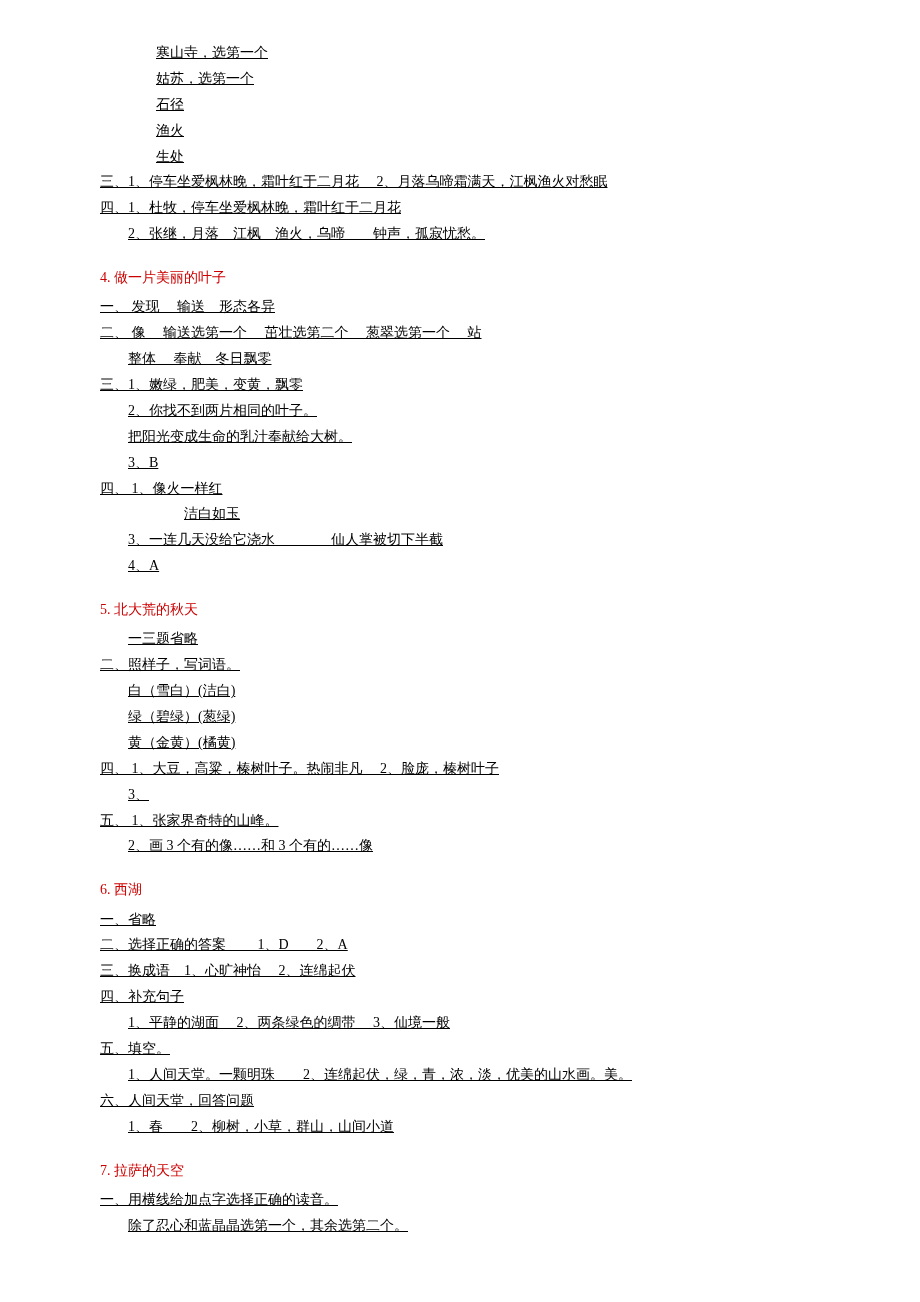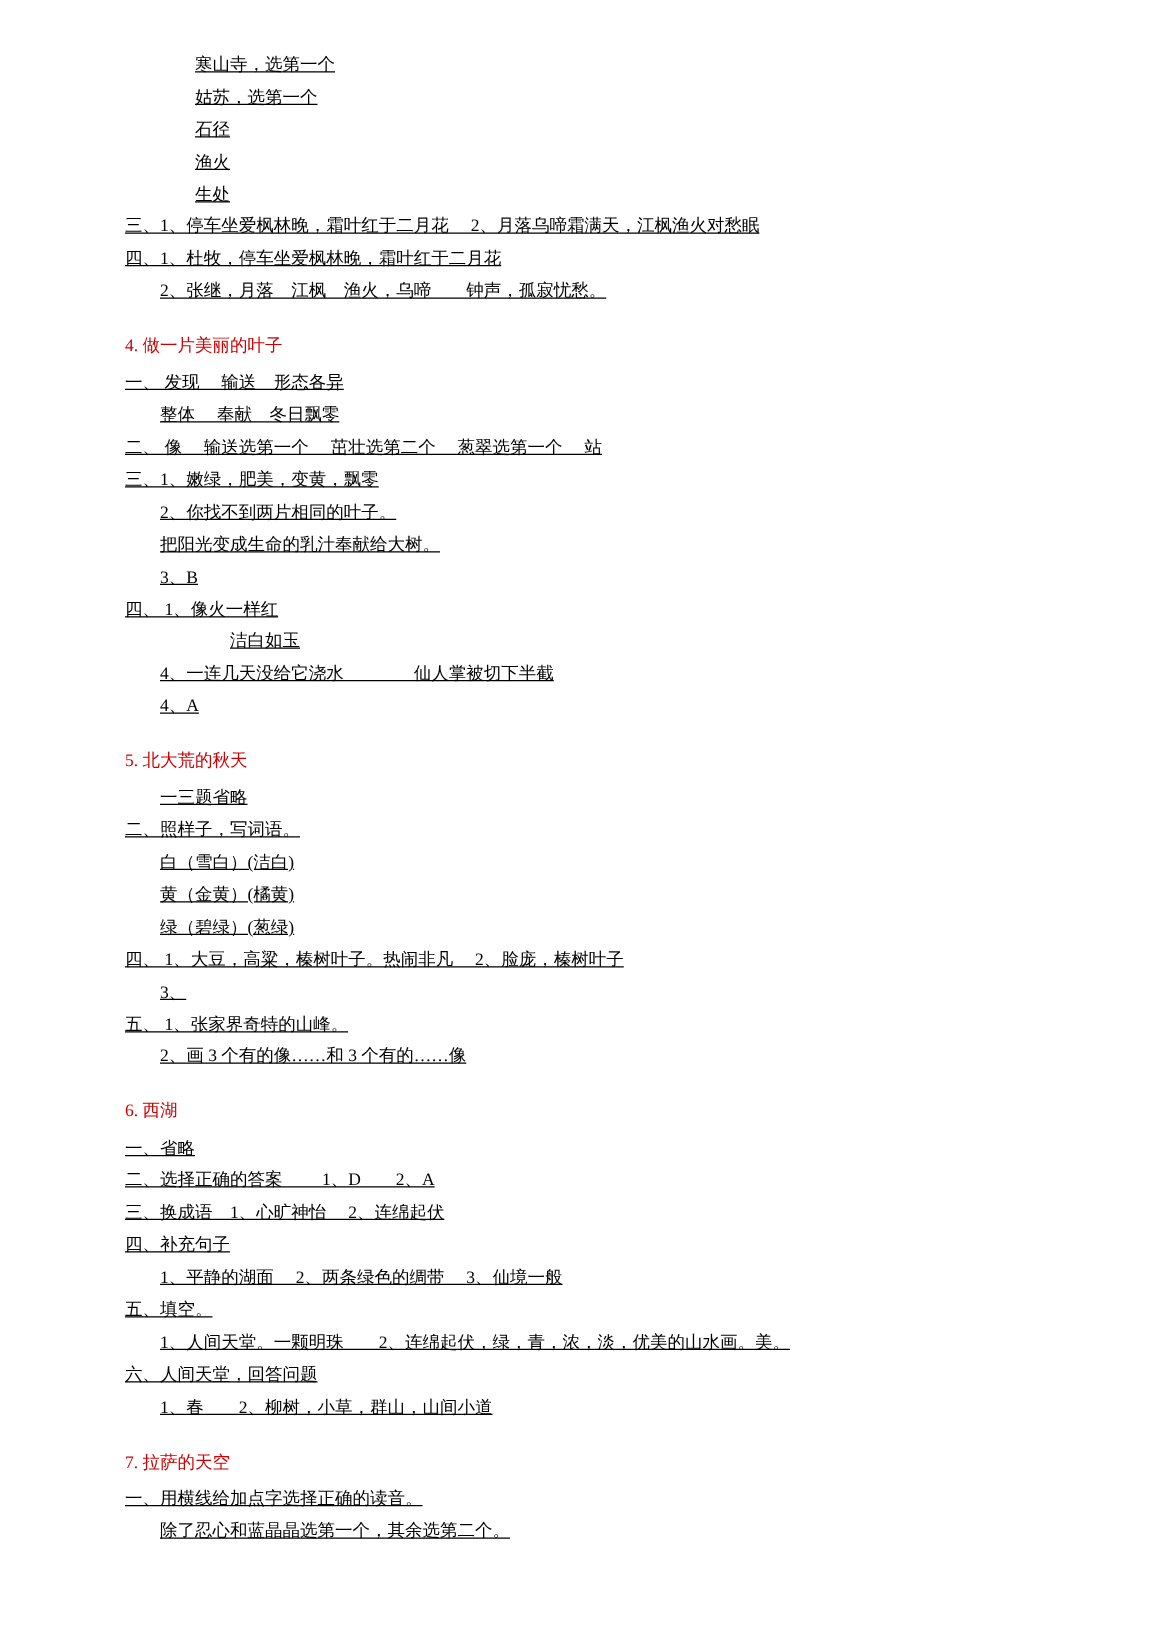--- a/index.html
+++ b/index.html
@@ -57,41 +57,41 @@
     <span class="line indent2">生处</span>
     <span class="line">三、1、停车坐爱枫林晚，霜叶红于二月花　 2、月落乌啼霜满天，江枫渔火对愁眠</span>
     <span class="line">四、1、杜牧，停车坐爱枫林晚，霜叶红于二月花</span>
     <span class="line indent1">2、张继，月落　江枫　渔火，乌啼　　钟声，孤寂忧愁。</span>
   </div>
 
   <div class="section-gap">
     <div class="section-title">4. 做一片美丽的叶子</div>
     <div class="content-block">
       <span class="line">一、 发现　 输送　形态各异</span>
+      <span class="line">二、 像　 输送选第一个　 茁壮选第二个　 葱翠选第一个　 站</span>
       <span class="line indent1">整体　 奉献　冬日飘零</span>
-      <span class="line">二、 像　 输送选第一个　 茁壮选第二个　 葱翠选第一个　 站</span>
       <span class="line">三、1、嫩绿，肥美，变黄，飘零</span>
       <span class="line indent1">2、你找不到两片相同的叶子。</span>
       <span class="line indent1">把阳光变成生命的乳汁奉献给大树。</span>
       <span class="line indent1">3、B</span>
       <span class="line">四、 1、像火一样红</span>
       <span class="line indent3">洁白如玉</span>
-      <span class="line indent1">4、一连几天没给它浇水　　　　仙人掌被切下半截</span>
+      <span class="line indent1">3、一连几天没给它浇水　　　　仙人掌被切下半截</span>
       <span class="line indent1">4、A</span>
     </div>
   </div>
 
   <div class="section-gap">
     <div class="section-title">5. 北大荒的秋天</div>
     <div class="content-block">
       <span class="line indent1">一三题省略</span>
       <span class="line">二、照样子，写词语。</span>
       <span class="line indent1">白（雪白）(洁白)</span>
+      <span class="line indent1">绿（碧绿）(葱绿)</span>
       <span class="line indent1">黄（金黄）(橘黄)</span>
-      <span class="line indent1">绿（碧绿）(葱绿)</span>
       <span class="line">四、 1、大豆，高粱，榛树叶子。热闹非凡　 2、脸庞，榛树叶子</span>
       <span class="line indent1">3、</span>
       <span class="line">五、 1、张家界奇特的山峰。</span>
       <span class="line indent1">2、画 3 个有的像……和 3 个有的……像</span>
     </div>
   </div>
 
   <div class="section-gap">
     <div class="section-title">6. 西湖</div>
     <div class="content-block">

